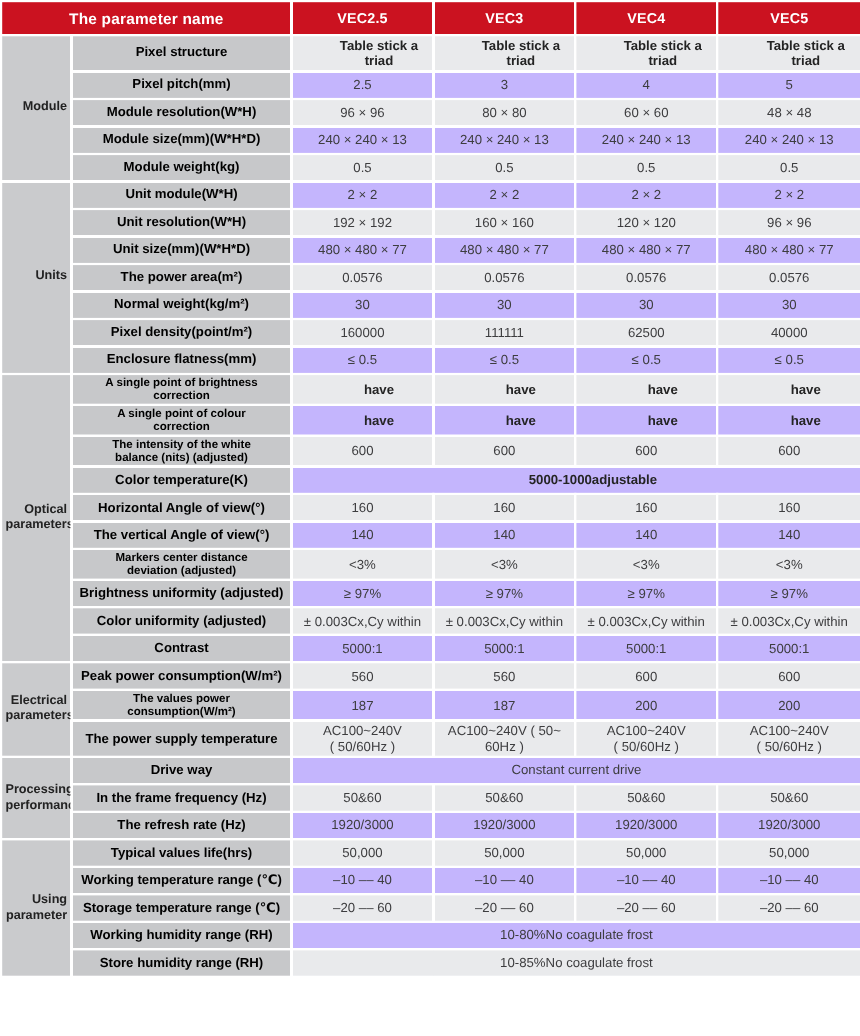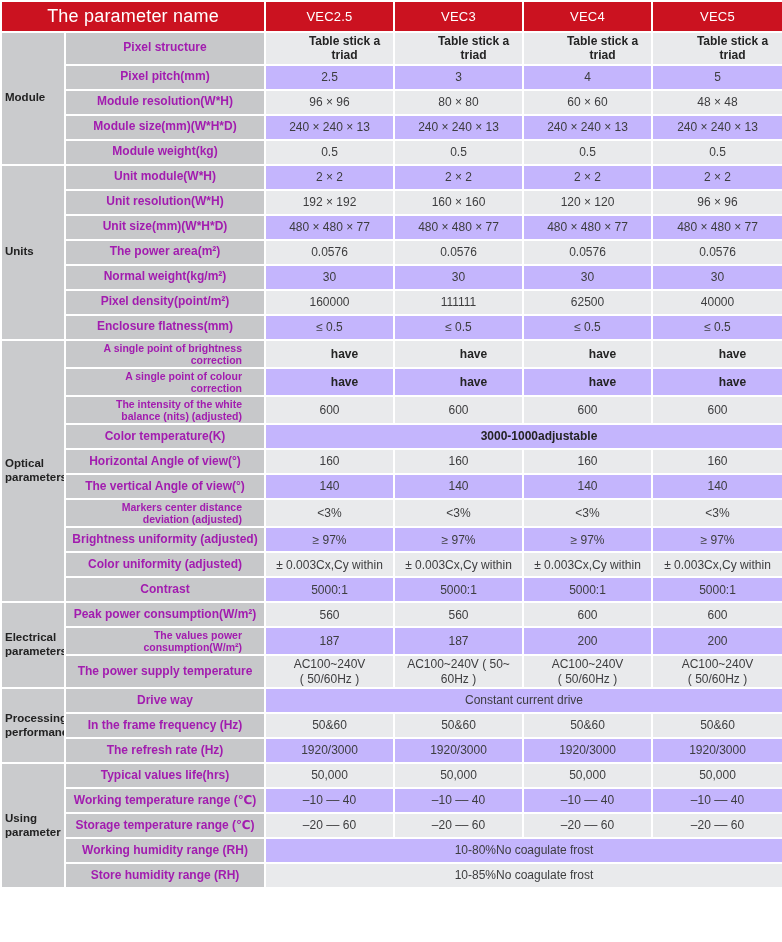--- a/index.html
+++ b/index.html
@@ -5,32 +5,32 @@
   html,body{margin:0;padding:0;}
   body{
     width:782px;height:942px;background:#ffffff;overflow:hidden;
     font-family:"Liberation Sans","DejaVu Sans",sans-serif;
     -webkit-font-smoothing:antialiased;
   }
   table{border-collapse:collapse;width:782px;table-layout:fixed;}
   th,td{border:2px solid #ffffff;overflow:hidden;vertical-align:middle;}
   thead th{
     background:#cb1220;color:#ffffff;height:27px;
-    font-size:13px;font-weight:normal;text-align:center;letter-spacing:.2px;
-  }
-  thead th.ph{font-size:18px;font-weight:normal;}
+    font-size:13px;font-weight:bold;text-align:center;letter-spacing:.2px;
+  }
+  thead th.ph{font-size:14px;font-weight:bold;}
   tbody th.group{
     background:#cacbcd;color:#222;font-weight:bold;font-size:11.5px;
-    text-align:left;padding:0 3px;line-height:1.2;
+    text-align:right;padding:0 3px;line-height:1.2;
   }
   td.label{
-    background:#c7c8ca;color:#a21caf;font-weight:bold;font-size:12px;
+    background:#c7c8ca;color:#000000;font-weight:bold;font-size:12px;
     text-align:center;padding:1px 6px;height:21px;line-height:1.15;
   }
-  td.label.small{font-size:10.5px;padding:1px 22px;text-align:right;}
+  td.label.small{font-size:10.5px;padding:1px 22px;}
   td.val{
     font-size:12px;color:#3d3d3f;text-align:center;height:21px;
     padding:1px 4px;white-space:pre-line;line-height:1.2;
   }
   tr.light td.val{background:#e9eaec;}
   tr.dark  td.val{background:#c4b5fd;}
   td.val.bold{font-weight:bold;color:#242424;padding-left:34px;}
   .note{
     font-size:11px;font-weight:bold;color:#151515;
     margin:14px 0 0 8px;letter-spacing:.1px;
@@ -162,21 +162,21 @@
         </tr>
         <tr class="light">
           <td class="label small">The intensity of the white balance (nits) (adjusted)</td>
           <td class="val">600</td>
           <td class="val">600</td>
           <td class="val">600</td>
           <td class="val">600</td>
         </tr>
         <tr class="dark">
           <td class="label">Color temperature(K)</td>
-          <td class="val bold" colspan="4">3000-1000adjustable</td>
+          <td class="val bold" colspan="4">5000-1000adjustable</td>
         </tr>
         <tr class="light">
           <td class="label">Horizontal Angle of view(°)</td>
           <td class="val">160</td>
           <td class="val">160</td>
           <td class="val">160</td>
           <td class="val">160</td>
         </tr>
         <tr class="dark">
           <td class="label">The vertical Angle of view(°)</td>

